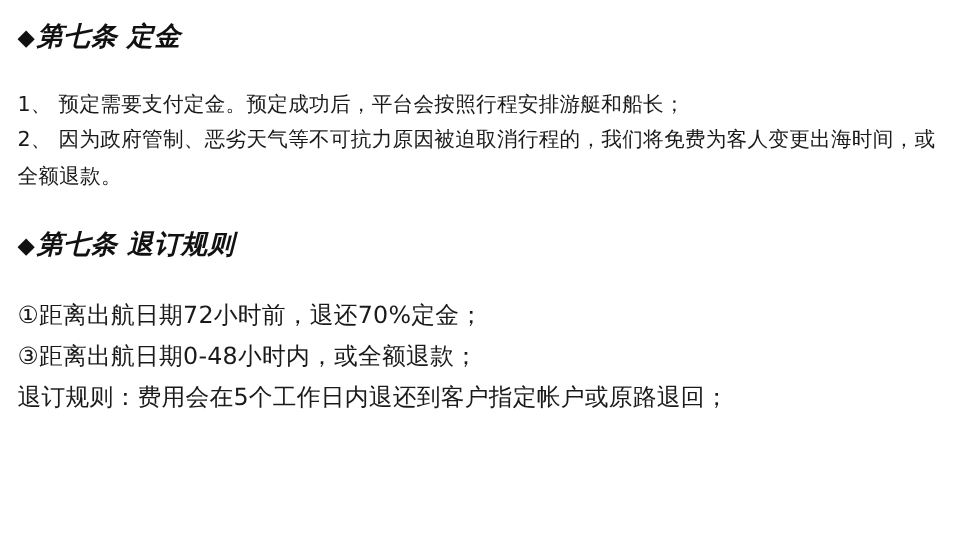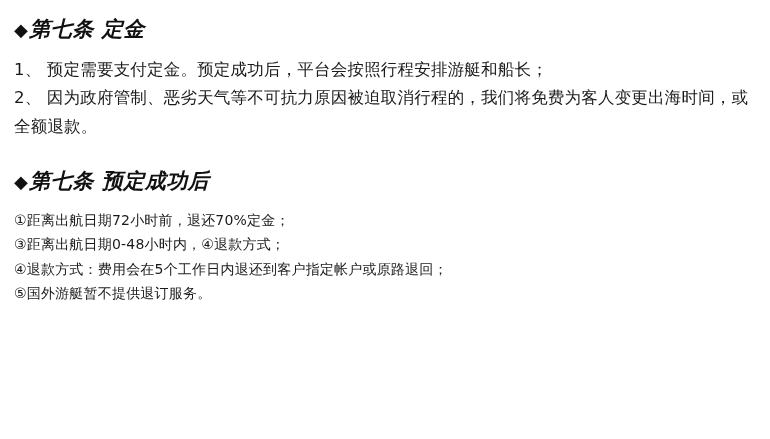--- a/index.html
+++ b/index.html
@@ -45,24 +45,24 @@
     font-style: italic;
   }
   .para {
     font-size: 16.5px;
     line-height: 1.75;
     color: #1a1a1a;
     margin: 0;
     letter-spacing: 0.2px;
   }
   .body-block {
-    margin-top: 10px;
+    margin-top: 24px;
   }
   .list-line {
-    font-size: 14px;
+    font-size: 19px;
     line-height: 1.75;
     color: #1a1a1a;
     letter-spacing: 0.2px;
     white-space: pre-wrap;
   }
   .spacer-1 { height: 18px; }
   .section-two .para-intro { margin-bottom: 0; }
 </style>
 </head>
 <body>
@@ -78,23 +78,22 @@
       <p class="para">1、 预定需要支付定金。预定成功后，平台会按照行程安排游艇和船长；</p>
       <p class="para">2、 因为政府管制、恶劣天气等不可抗力原因被迫取消行程的，我们将免费为客人变更出海时间，或全额退款。</p>
     </div>
   </div>
 
   <div class="spacer-1"></div>
 
   <div class="section section-two">
     <div class="heading">
       <span class="diamond">◆</span>
-      <span class="htext">第七条 预定成功后</span>
+      <span class="htext">第七条 退订规则</span>
     </div>
     <div class="body-block">
       <div class="list-line">①距离出航日期72小时前，退还70%定金；</div>
-      <div class="list-line">③距离出航日期0-48小时内，④退款方式；</div>
-      <div class="list-line">④退款方式：费用会在5个工作日内退还到客户指定帐户或原路退回；</div>
-      <div class="list-line">⑤国外游艇暂不提供退订服务。</div>
+      <div class="list-line">③距离出航日期0-48小时内，或全额退款；</div>
+      <div class="list-line">退订规则：费用会在5个工作日内退还到客户指定帐户或原路退回；</div>
     </div>
   </div>
 
 </div>
 
 </body></html>

